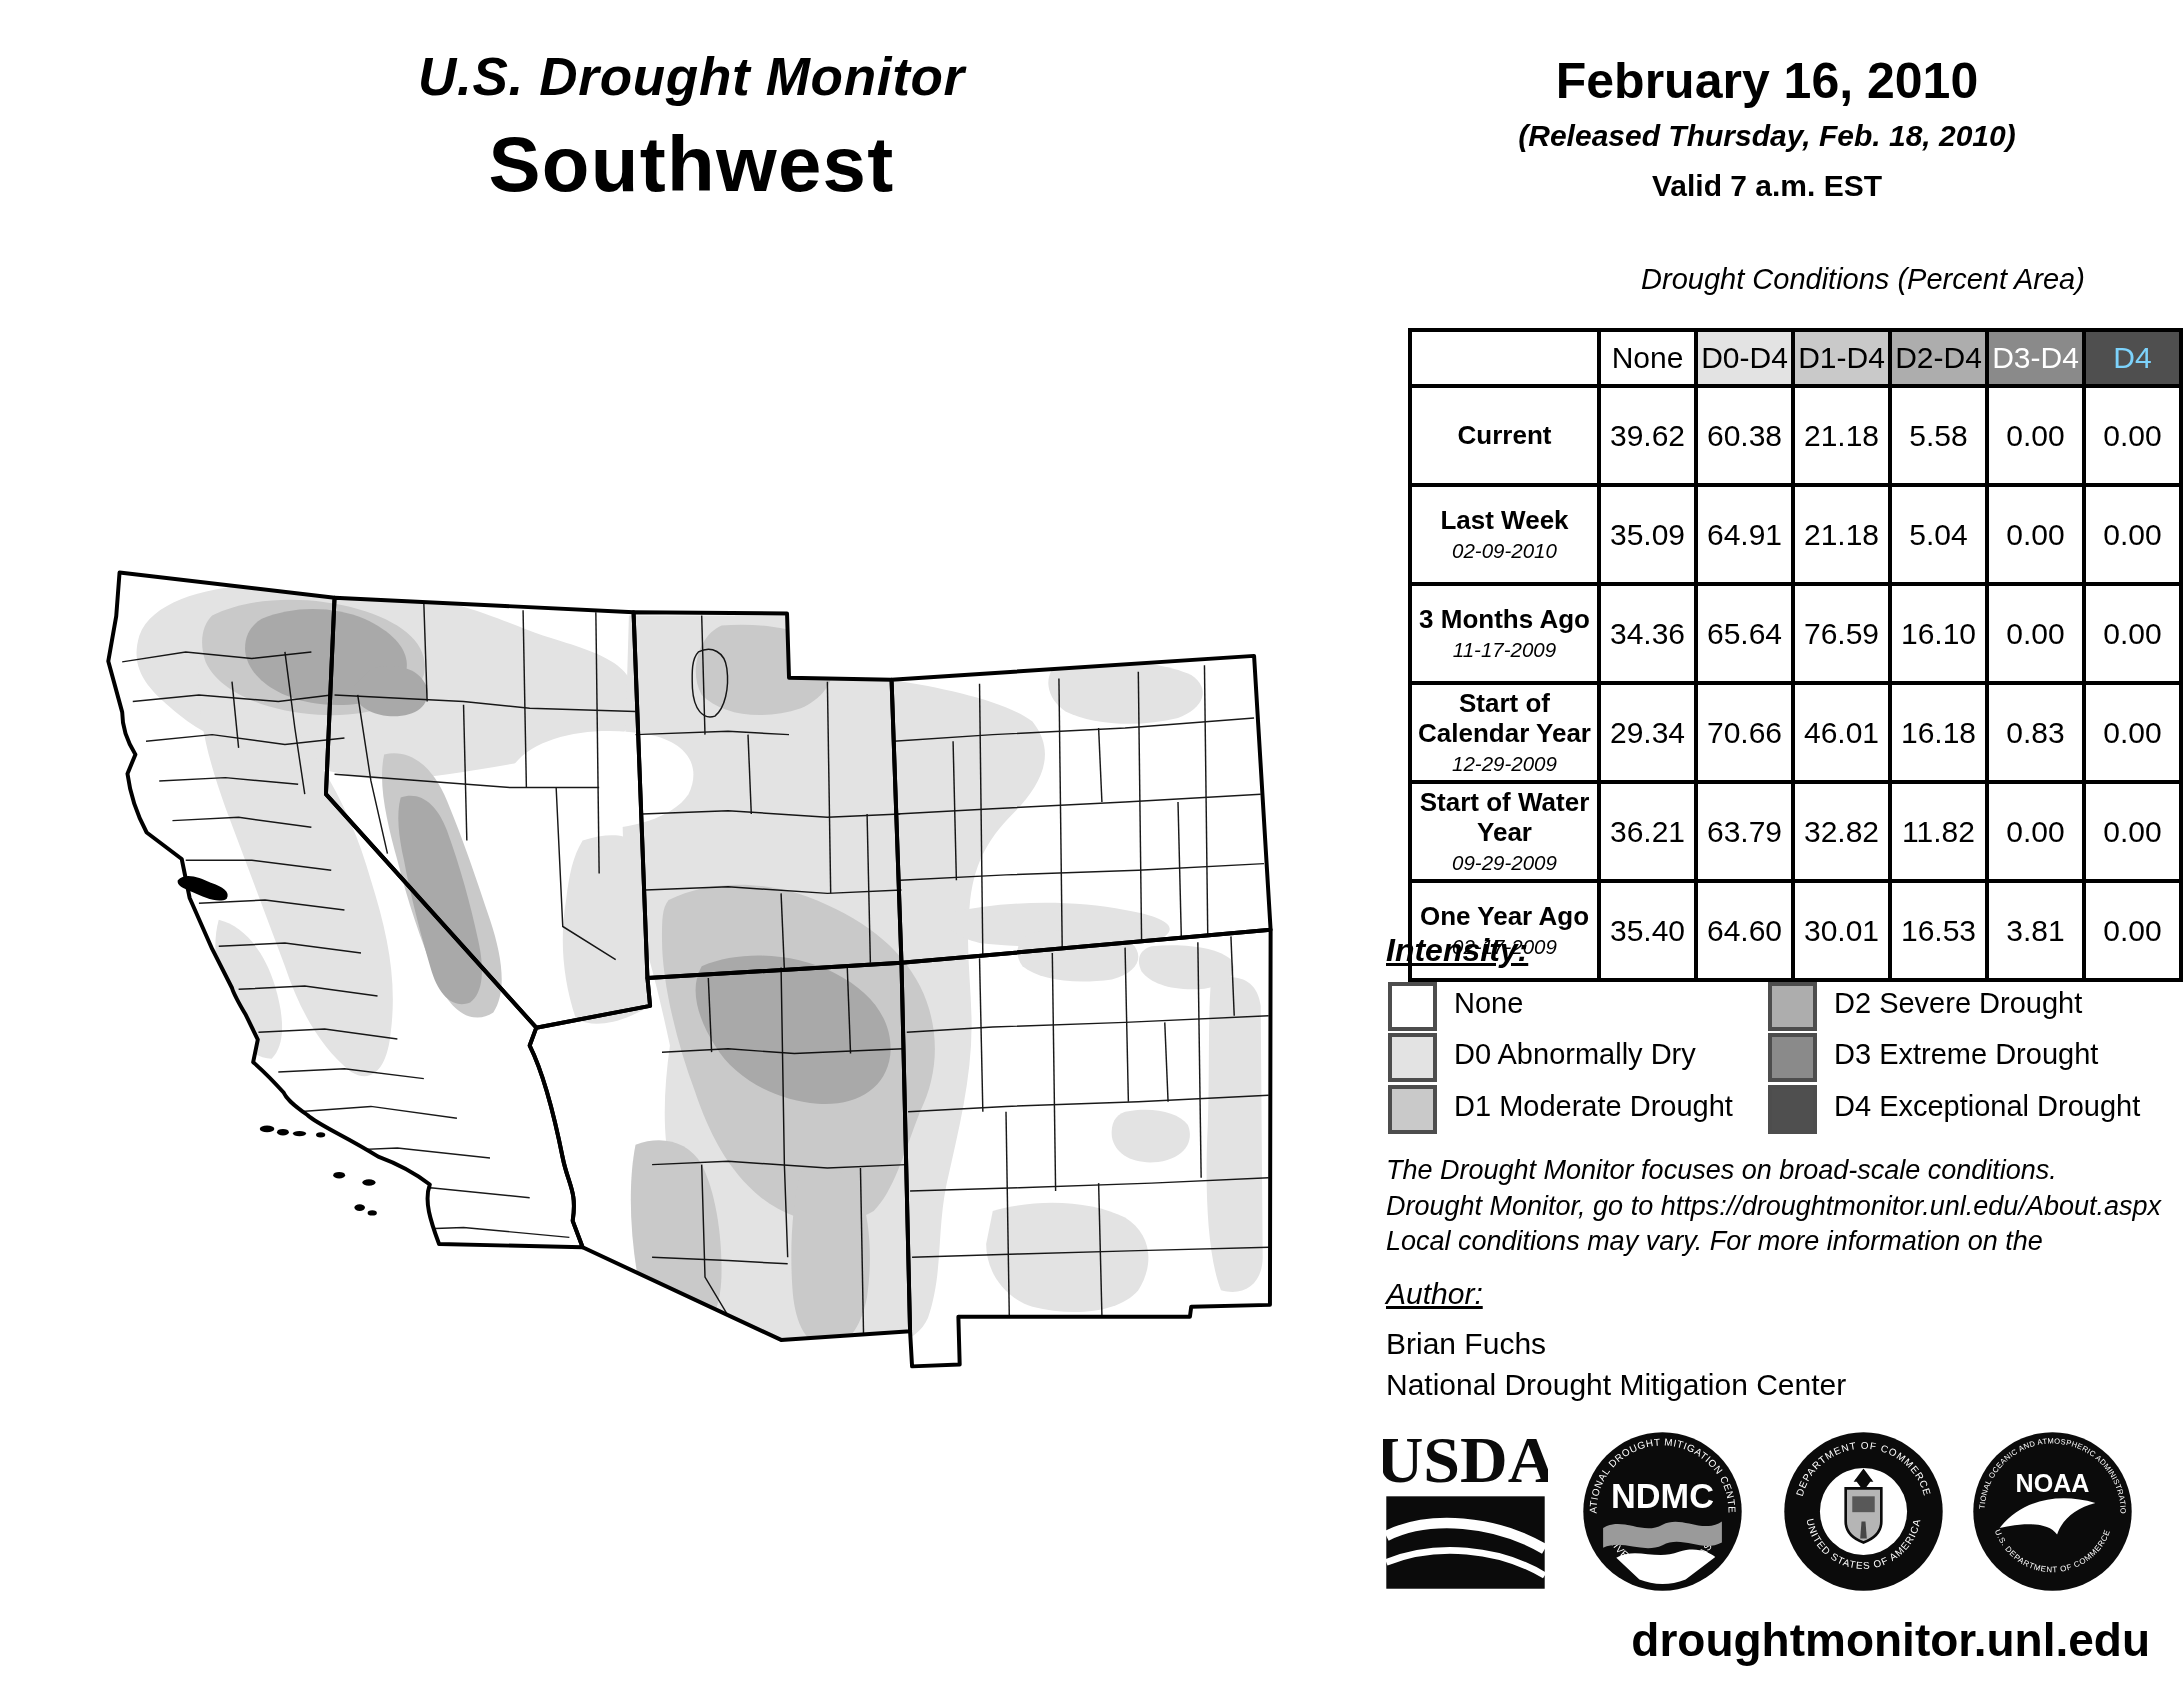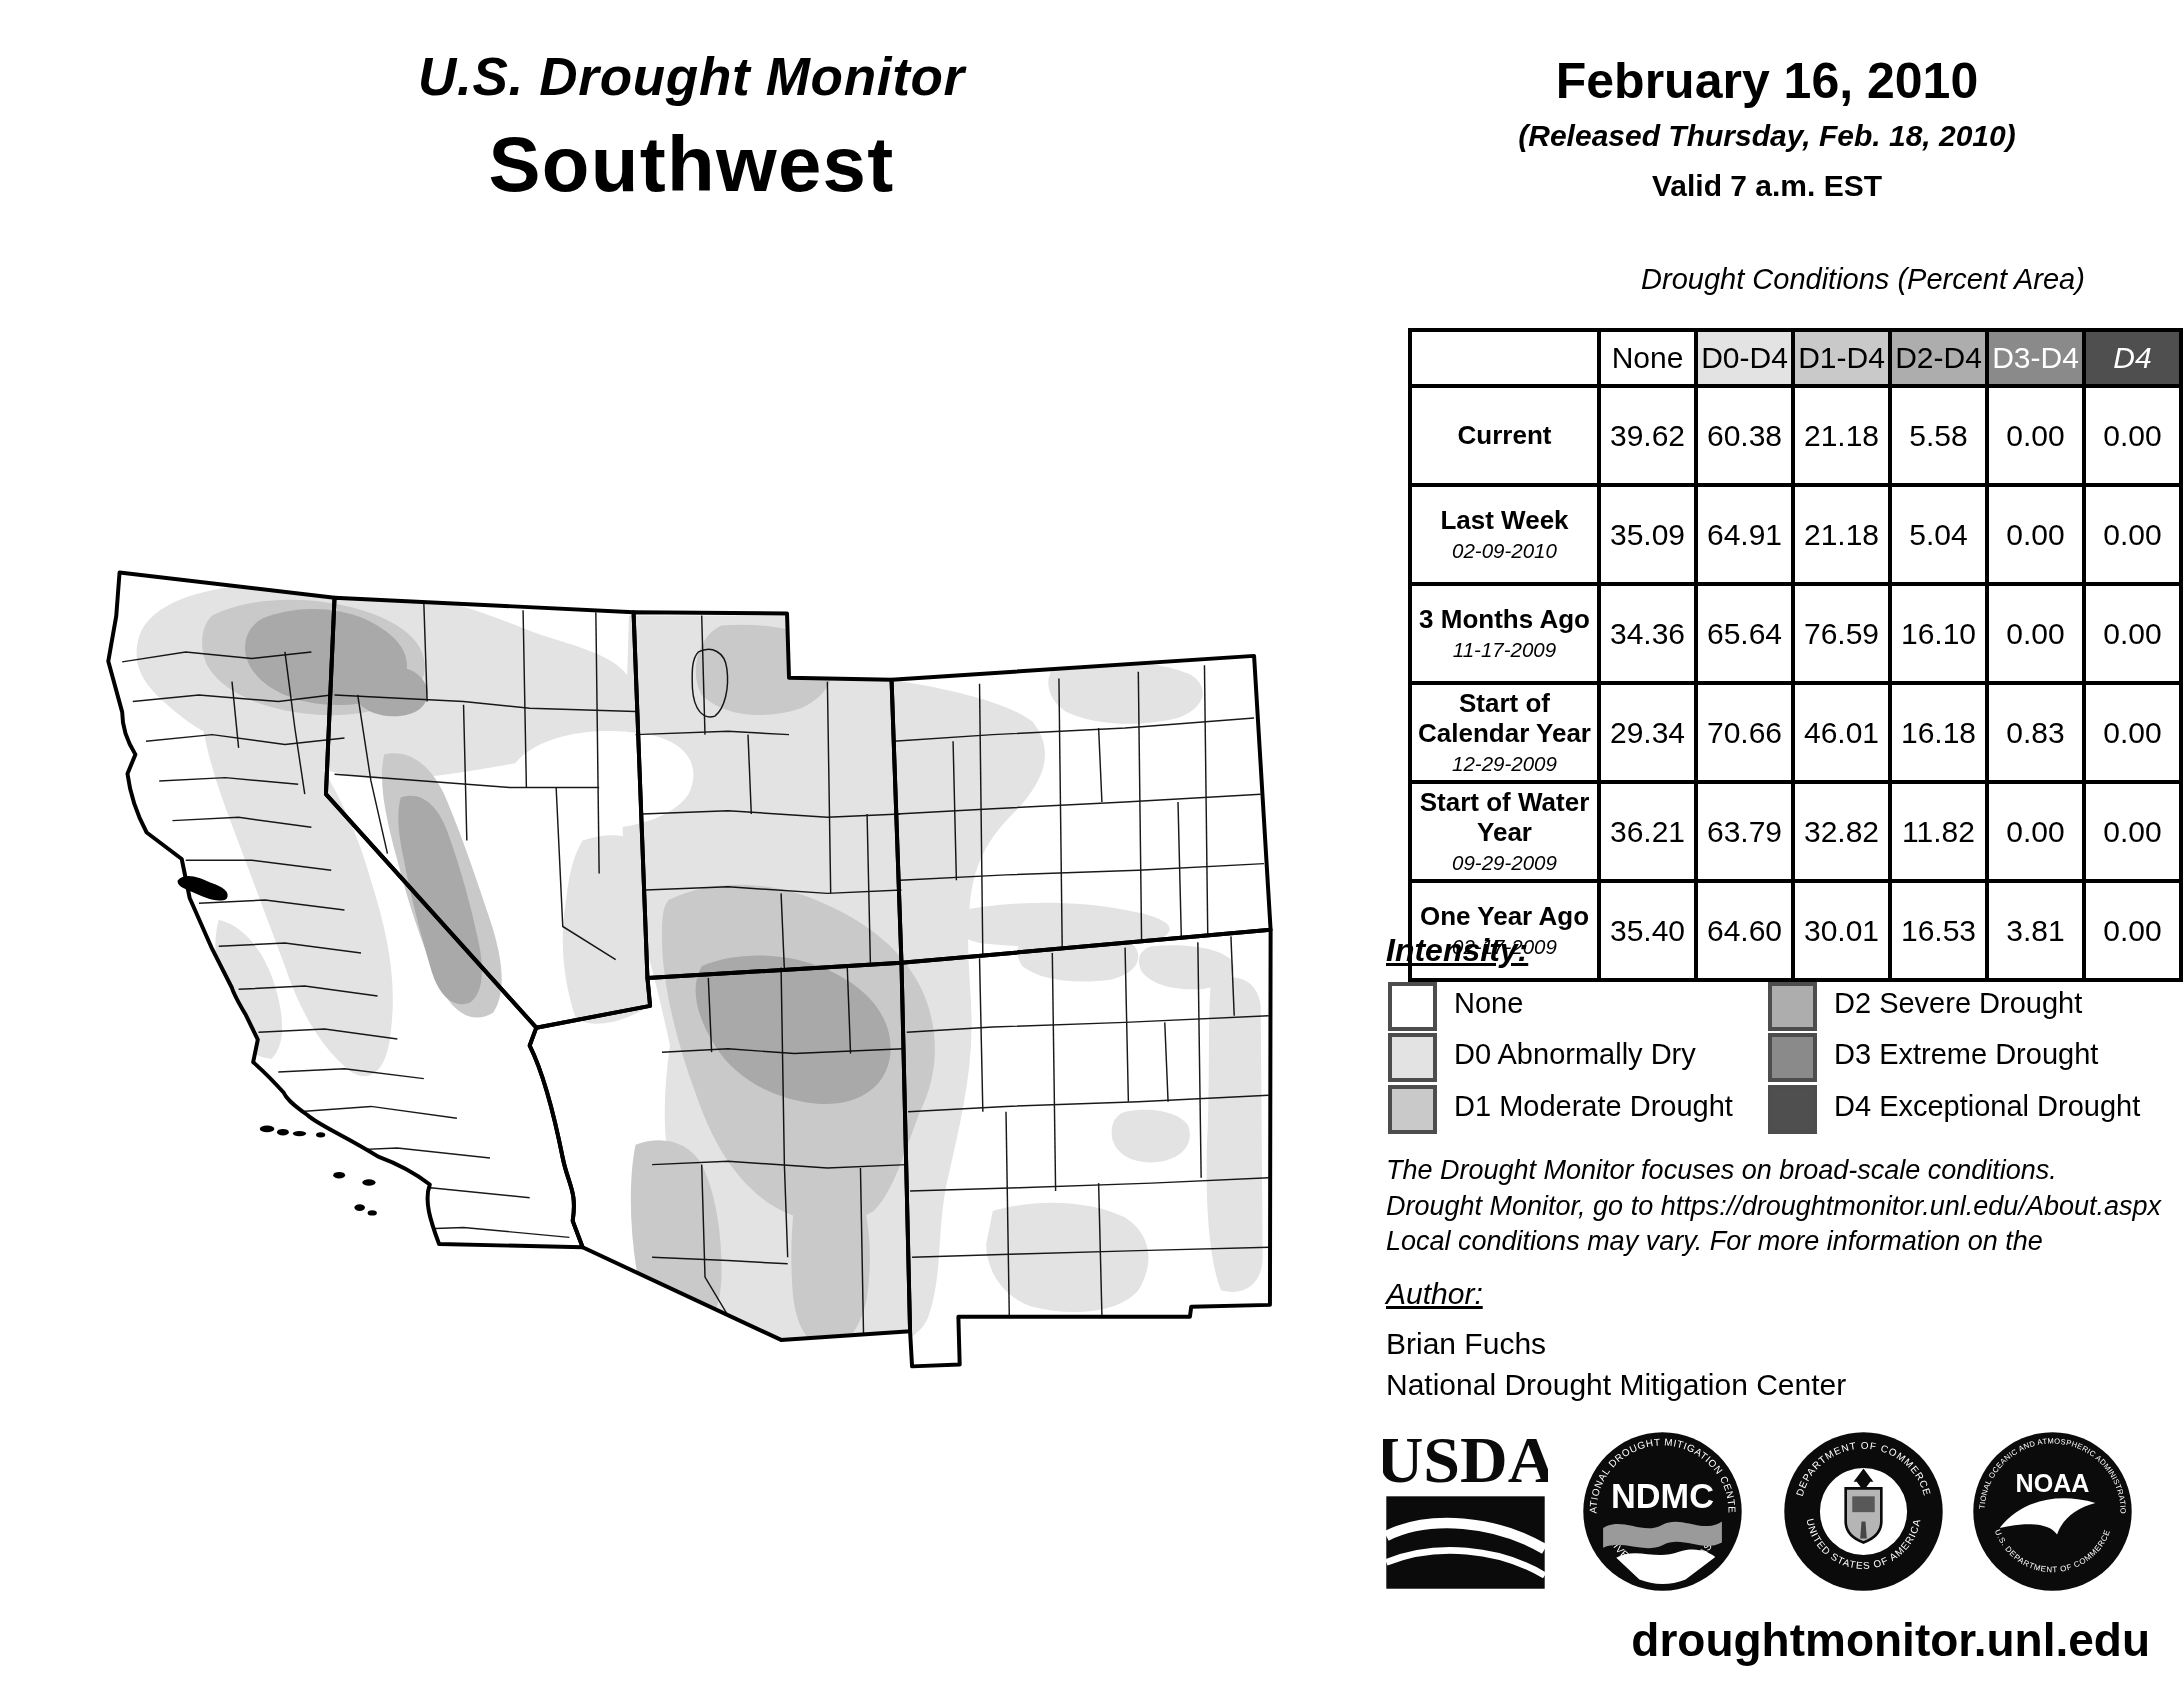--- a/index.html
+++ b/index.html
@@ -29,21 +29,21 @@
   td.hcell{width:91px;height:44px;font-size:27px;padding:4px 0;}
   td.lcell{width:177px;height:93px;padding:0 4px;}
   td.vcell{width:91px;height:93px;}
   .rlabel{font-weight:bold;font-size:26px;line-height:1.12;}
   .rdate{font-style:italic;font-size:20.5px;margin-top:4px;}
   .c0{background:#ffffff;}
   .c1{background:#e3e3e3;}
   .c2{background:#c9c9c9;margin-left:9px;}
   .c3{background:#adadad;}
   .c4{background:#8a8a8a;color:#fff;}
-  .c5{background:#4f4f4f;color:#ffffff;font-style:italic;}
+  .c5{background:#4f4f4f;color:#7dd3fc;}
   table.drought td.c4,table.drought td.c5{background-clip:padding-box;margin-left:28px;}
   table.drought td.c1,table.drought td.c2,table.drought td.c3,
   table.drought td.c4,table.drought td.c5{}
   td.hcell.c1{background:#e3e3e3;}td.hcell.c2{background:#c9c9c9;}
   td.hcell.c3{background:#adadad;}td.hcell.c4{background:#8a8a8a;}
   td.hcell.c5{background:#4f4f4f;}
 
   
   .intensity-head{left:1386px;top:932px;font-size:32px;font-weight:bold;
     font-style:italic;text-decoration:underline;}

